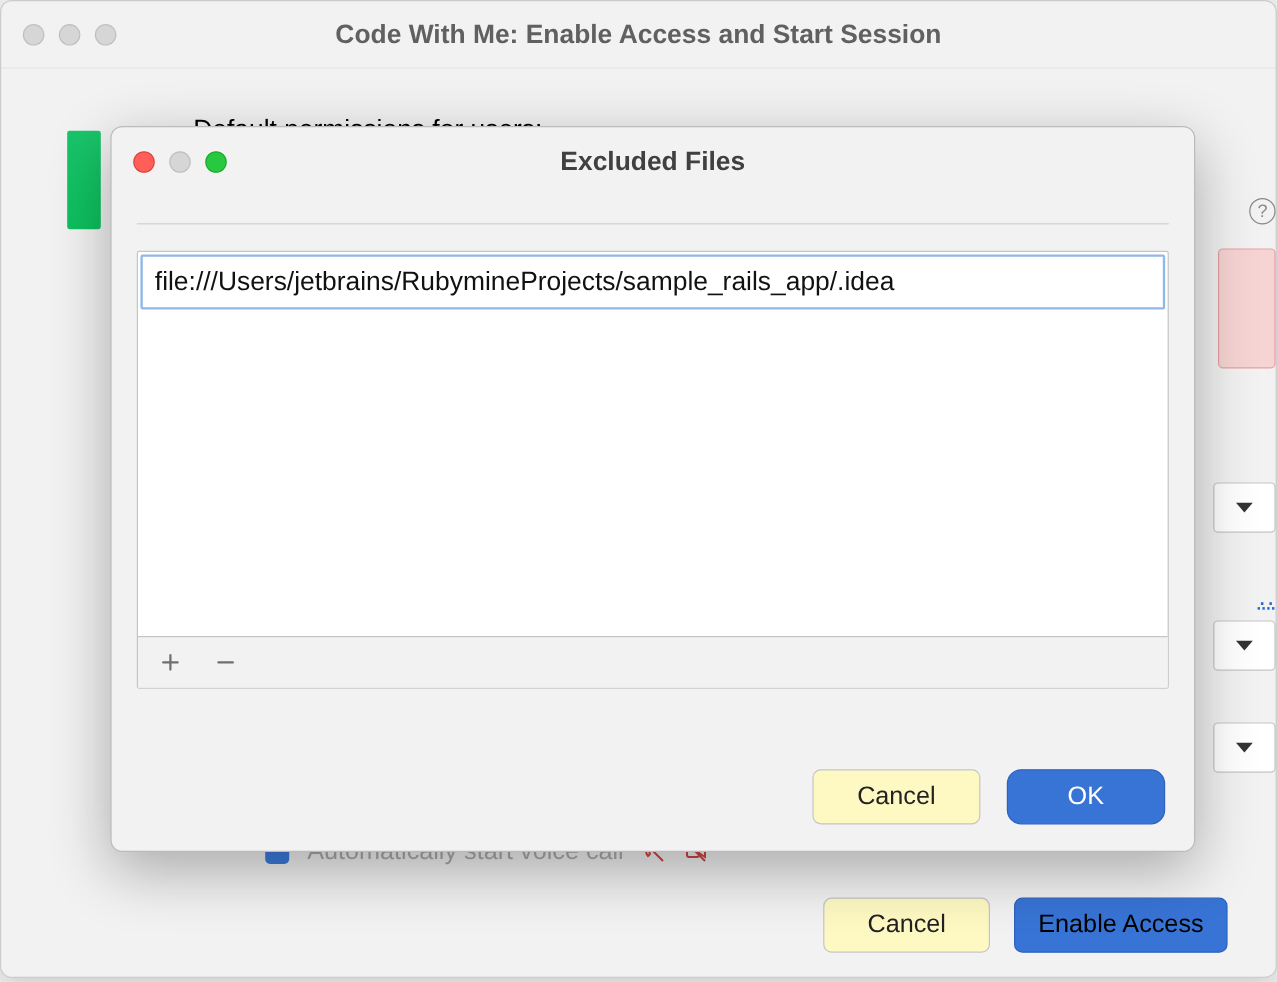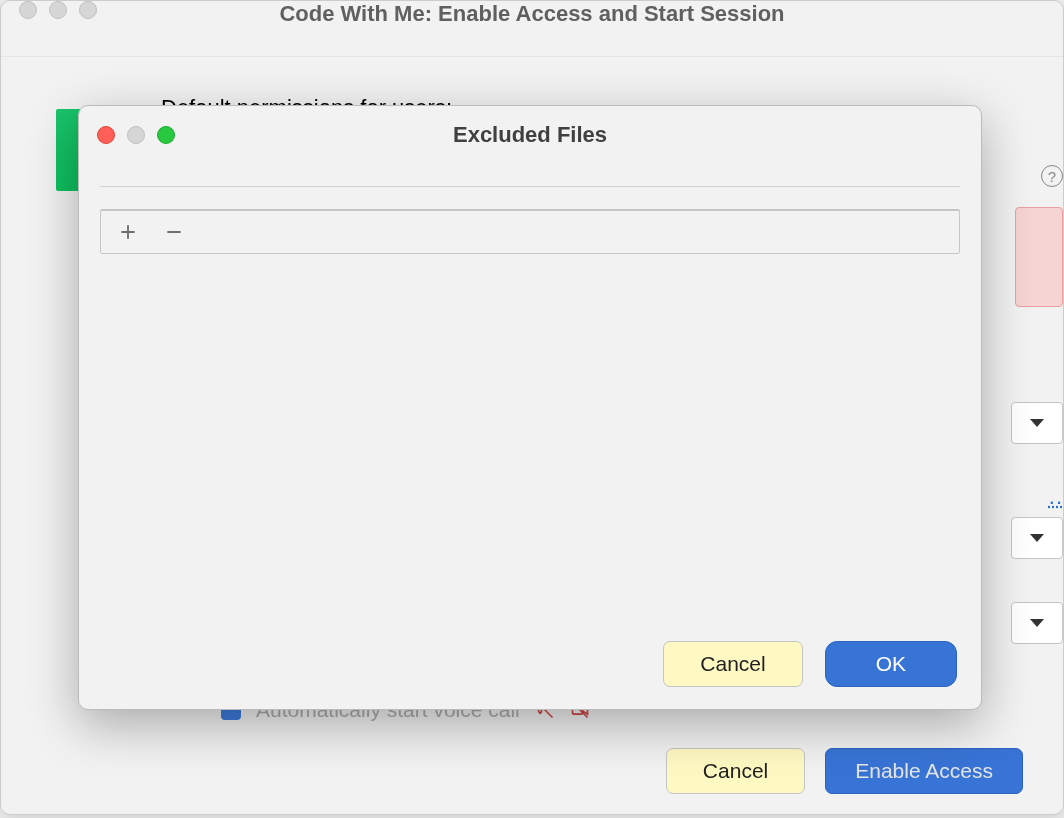--- a/index.html
+++ b/index.html
@@ -24,20 +24,21 @@
       width: 1064px;
       height: 815px;
       background: #f2f2f2;
       border: 1px solid #cccccc;
       border-radius: 10px;
       box-shadow: 0 5px 20px rgba(0,0,0,0.15);
     }
     .parent-titlebar {
       height: 56px;
       display: flex;
+      align-items: center;
       position: relative;
       border-bottom: 1px solid rgba(0,0,0,0.05);
     }
     .parent-traffic-lights {
       position: absolute;
       left: 18px;
       display: flex;
       gap: 12px;
     }
     .parent-traffic-light {
@@ -157,21 +158,21 @@
     .red-icon {
       width: 20px;
       height: 20px;
       color: #d04545;
     }
     
     
     .modal {
       position: absolute;
       top: 105px;
-      left: 78px;
+      left: 92px;
       width: 904px;
       height: 605px;
       background: #f2f2f2;
       border: 1px solid #bbb;
       border-radius: 10px;
       box-shadow: 0 15px 50px rgba(0,0,0,0.3);
     }
     .modal-titlebar {
       height: 58px;
       display: flex;
@@ -261,23 +262,23 @@
     }
     .btn-primary {
       background: #3874d6;
       color: #fff;
       border-color: #2d63bf;
       padding: 10px 50px;
       border-radius: 12px;
     }
     .btn-enable {
       background: #3874d6;
-      color: #e5e5e5;
+      color: #000000;
       border-color: #2d63bf;
-      padding: 10px 29px;
+      padding: 10px 19px;
     }
   </style>
 </head>
 <body>
 
 <div class="parent-window">
   <div class="parent-titlebar">
     <div class="parent-traffic-lights">
       <div class="parent-traffic-light"></div>
       <div class="parent-traffic-light"></div>
@@ -321,20 +322,23 @@
     <div class="modal-traffic-lights">
       <div class="traffic-light traffic-red"></div>
       <div class="traffic-light traffic-yellow"></div>
       <div class="traffic-light traffic-green"></div>
     </div>
     <div class="modal-title">Excluded Files</div>
   </div>
   <div class="modal-body">
     <div class="separator"></div>
     <div class="list-container">
+      <div class="list-area">
+        <div class="list-item">file:///Users/jetbrains/RubymineProjects/sample_rails_app/.idea</div>
+      </div>
       <div class="list-toolbar">
         <div class="toolbar-btn plus-icon">
           <svg viewBox="0 0 24 24">
               <path d="M12 4v16M4 12h16" stroke="#6f6f6f" stroke-width="2.5" stroke-linecap="round"></path>
             </svg>
         </div>
         <div class="toolbar-btn minus-icon">
           <svg viewBox="0 0 24 24">
               <path d="M4 12h16" stroke="#6f6f6f" stroke-width="2.5" stroke-linecap="round"></path>
             </svg>

